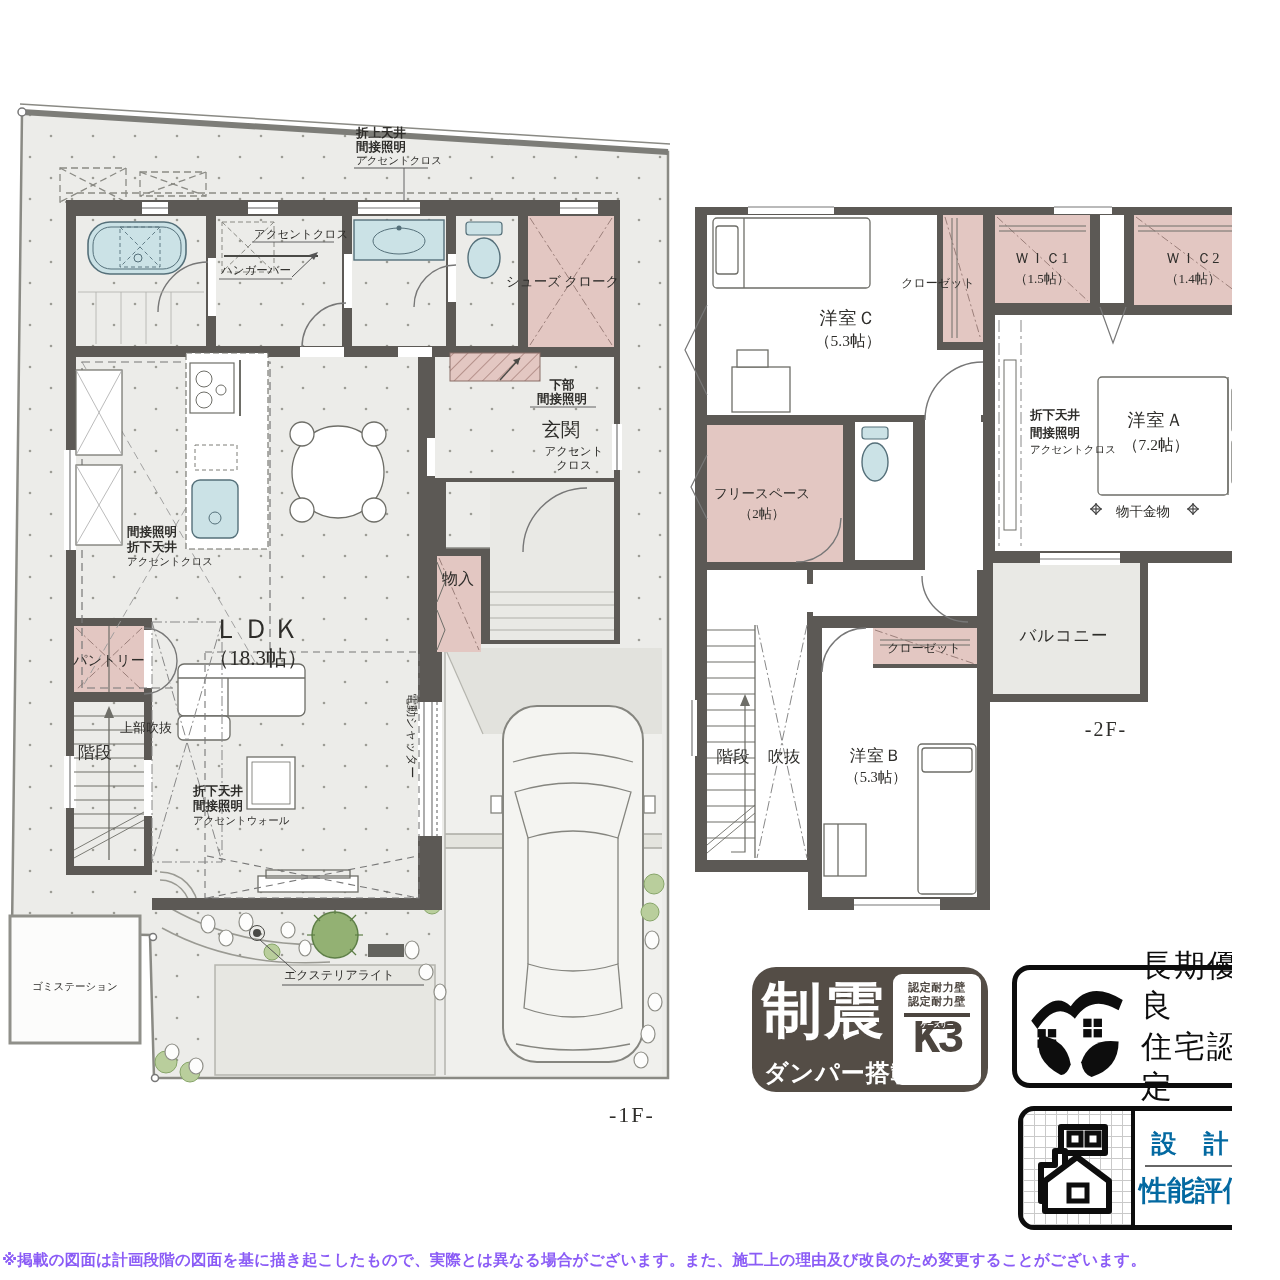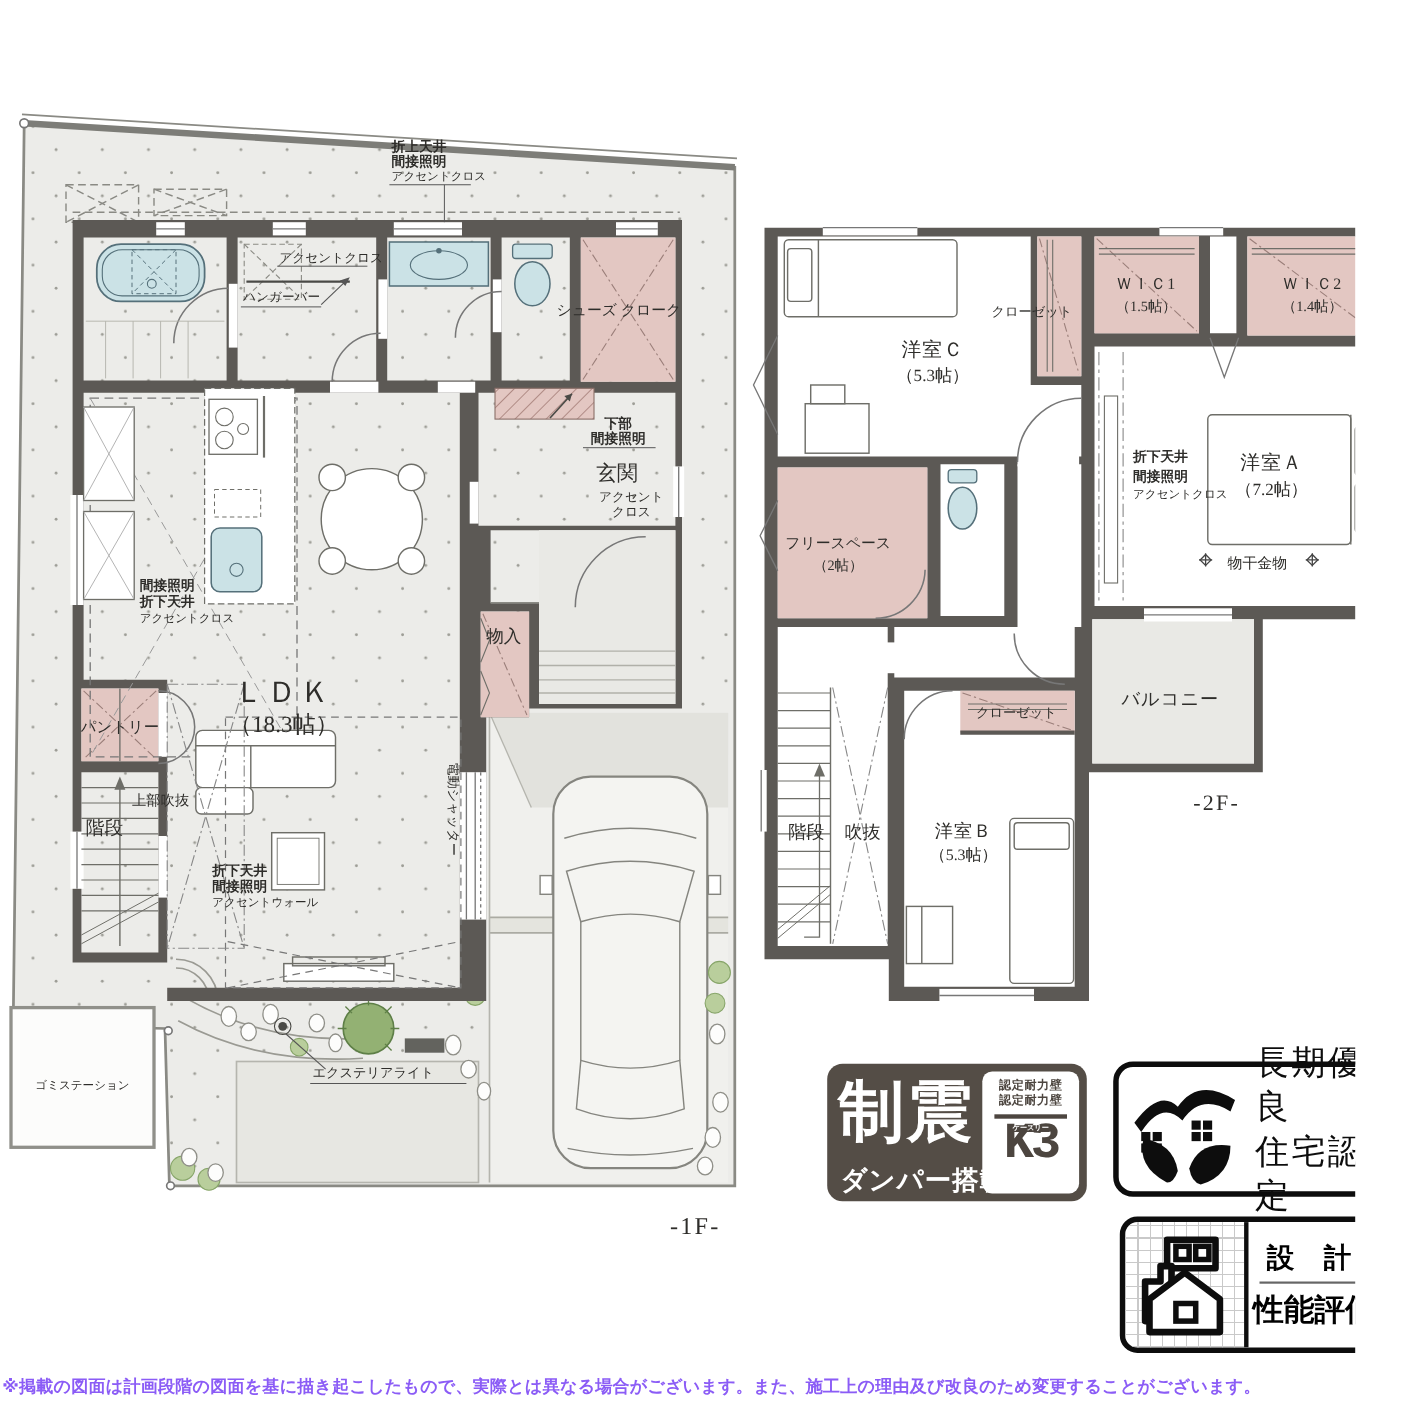--- a/index.html
+++ b/index.html
@@ -1,21 +1,21 @@
 <!DOCTYPE html>
 <html><head>
 <meta charset="utf-8">
 <style>
   html,body{margin:0;padding:0;background:#fff;}
   #stage{position:relative;width:1232px;height:1280px;background:#ffffff;overflow:hidden;
          font-family:"Liberation Serif","DejaVu Serif",serif;}
   svg{position:absolute;display:block;}
   svg text{fill:#2e2d2a;font-family:"Liberation Serif","DejaVu Serif",serif;}
   .badge1{position:absolute;left:752px;top:967px;width:236px;height:125px;background:#544d46;
-          border-radius:14px;color:#fff;}
+          border-radius:24px;color:#fff;}
   .badge1 .title{position:absolute;left:10px;top:4px;font-size:60px;font-weight:700;letter-spacing:2px;
           font-family:"Liberation Serif","DejaVu Serif",serif;}
   .badge1 .subtitle{position:absolute;left:12px;top:90px;font-size:24px;font-weight:700;letter-spacing:1px;
           font-family:"Liberation Sans","DejaVu Sans",sans-serif;}
   .badge1 .k3panel{position:absolute;right:7px;top:7px;bottom:7px;width:88px;background:#fff;
           border-radius:9px;color:#4c453f;text-align:center;}
   .badge1 .cert{font-size:11px;font-weight:700;line-height:1.25;margin-top:7px;letter-spacing:0.5px;
           font-family:"Liberation Sans","DejaVu Sans",sans-serif;}
   .badge1 .rule{width:66px;height:4px;background:#4c453f;margin:4px auto 0 auto;}
   .badge1 .k3{position:relative;font-size:46px;font-weight:900;letter-spacing:-3px;line-height:1.0;
@@ -24,21 +24,21 @@
           font-weight:700;letter-spacing:0;color:#fff;background:#4c453f;padding:0 2px;border-radius:2px;}
   .badge2{position:absolute;left:1012px;top:965px;width:252px;height:123px;background:#fff;
           border:5px solid #0d0d0d;border-radius:18px;box-sizing:border-box;display:flex;align-items:center;}
   .badge2 .txt{font-size:31px;font-weight:400;line-height:1.3;letter-spacing:2px;color:#0d0d0d;
           font-family:"Liberation Serif","DejaVu Serif",serif;}
   .badge3{position:absolute;left:1018px;top:1106px;width:242px;height:124px;background:#fff;
           border:5px solid #0d0d0d;border-radius:16px;box-sizing:border-box;display:flex;overflow:hidden;}
   .badge3 .grid{width:108px;position:relative;border-right:4px solid #0d0d0d;
           background-image:repeating-linear-gradient(0deg,#c9c9c9 0 1px,transparent 1px 11px),
                            repeating-linear-gradient(90deg,#c9c9c9 0 1px,transparent 1px 11px);}
-  .badge3 .right{flex:1;display:flex;flex-direction:column;justify-content:center;align-items:center;color:#000000;border-radius:16px;}
+  .badge3 .right{flex:1;display:flex;flex-direction:column;justify-content:center;align-items:center;color:#0369a1;border-radius:16px;}
   .badge3 .l1{font-size:25px;font-weight:700;letter-spacing:10px;
           font-family:"Liberation Sans","DejaVu Sans",sans-serif;}
   .badge3 .div{width:100px;height:2px;background:#666;margin:5px 0;}
   .badge3 .l2{font-size:28px;font-weight:900;letter-spacing:0px;
           font-family:"Liberation Sans","DejaVu Sans",sans-serif;}
   .disclaimer{position:absolute;left:2px;top:1250px;width:1278px;font-size:15.5px;font-weight:700;
           color:#8b5cf6;font-family:"Liberation Sans","DejaVu Sans",sans-serif;letter-spacing:0.2px;}
 </style>
 </head>
 <body>

